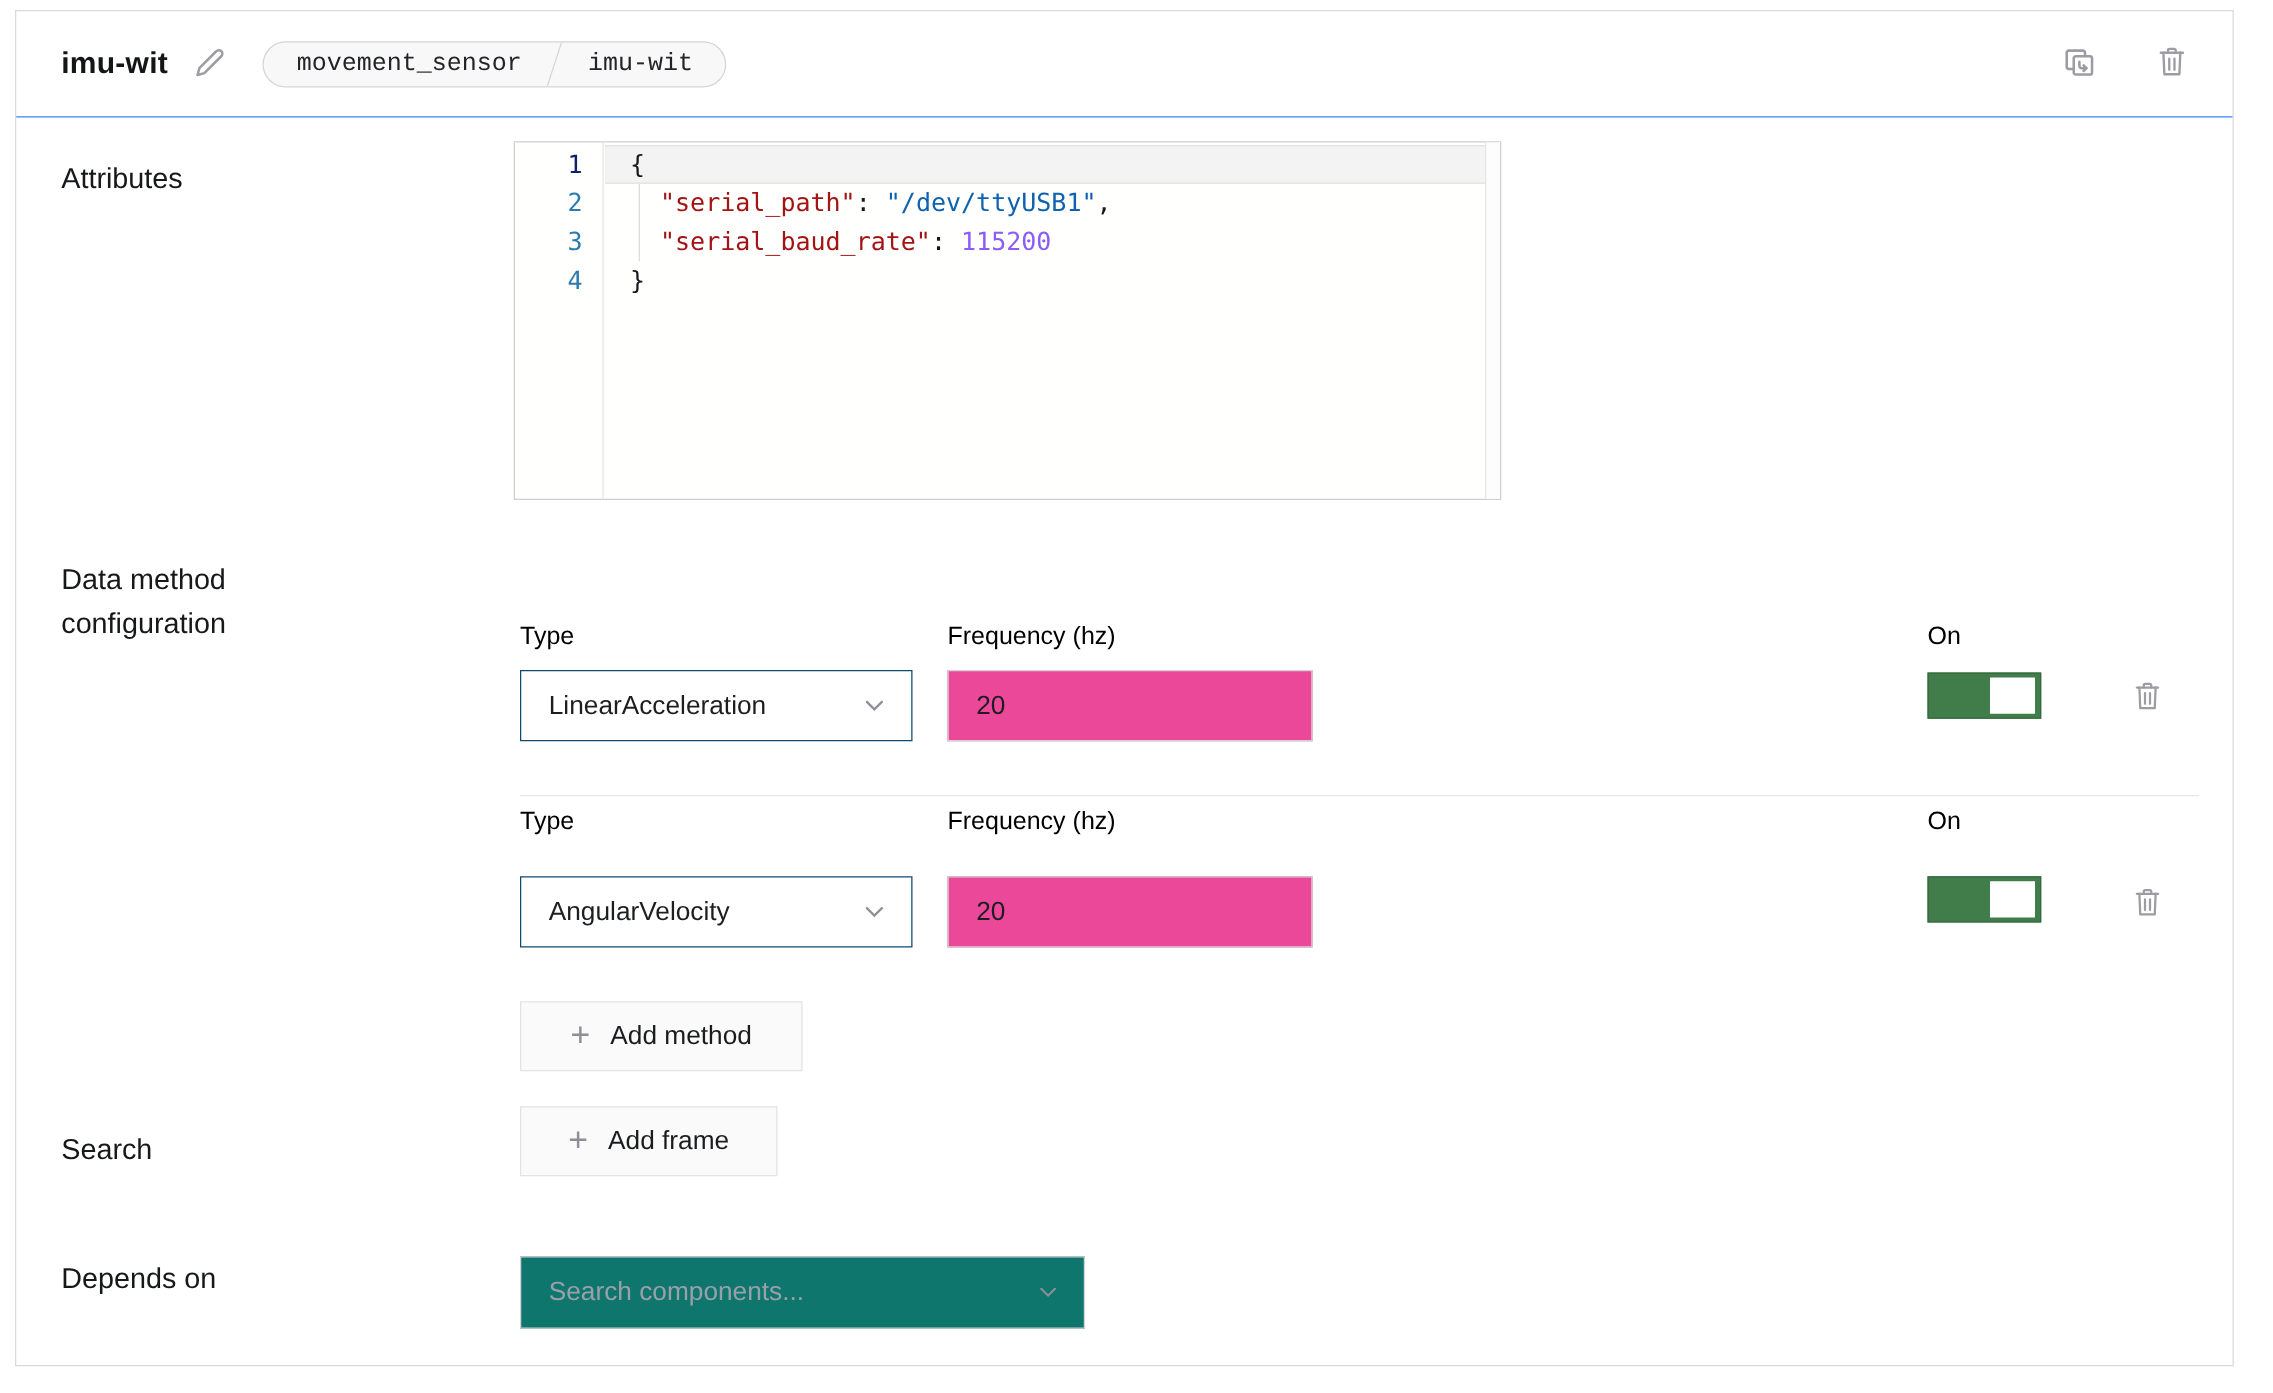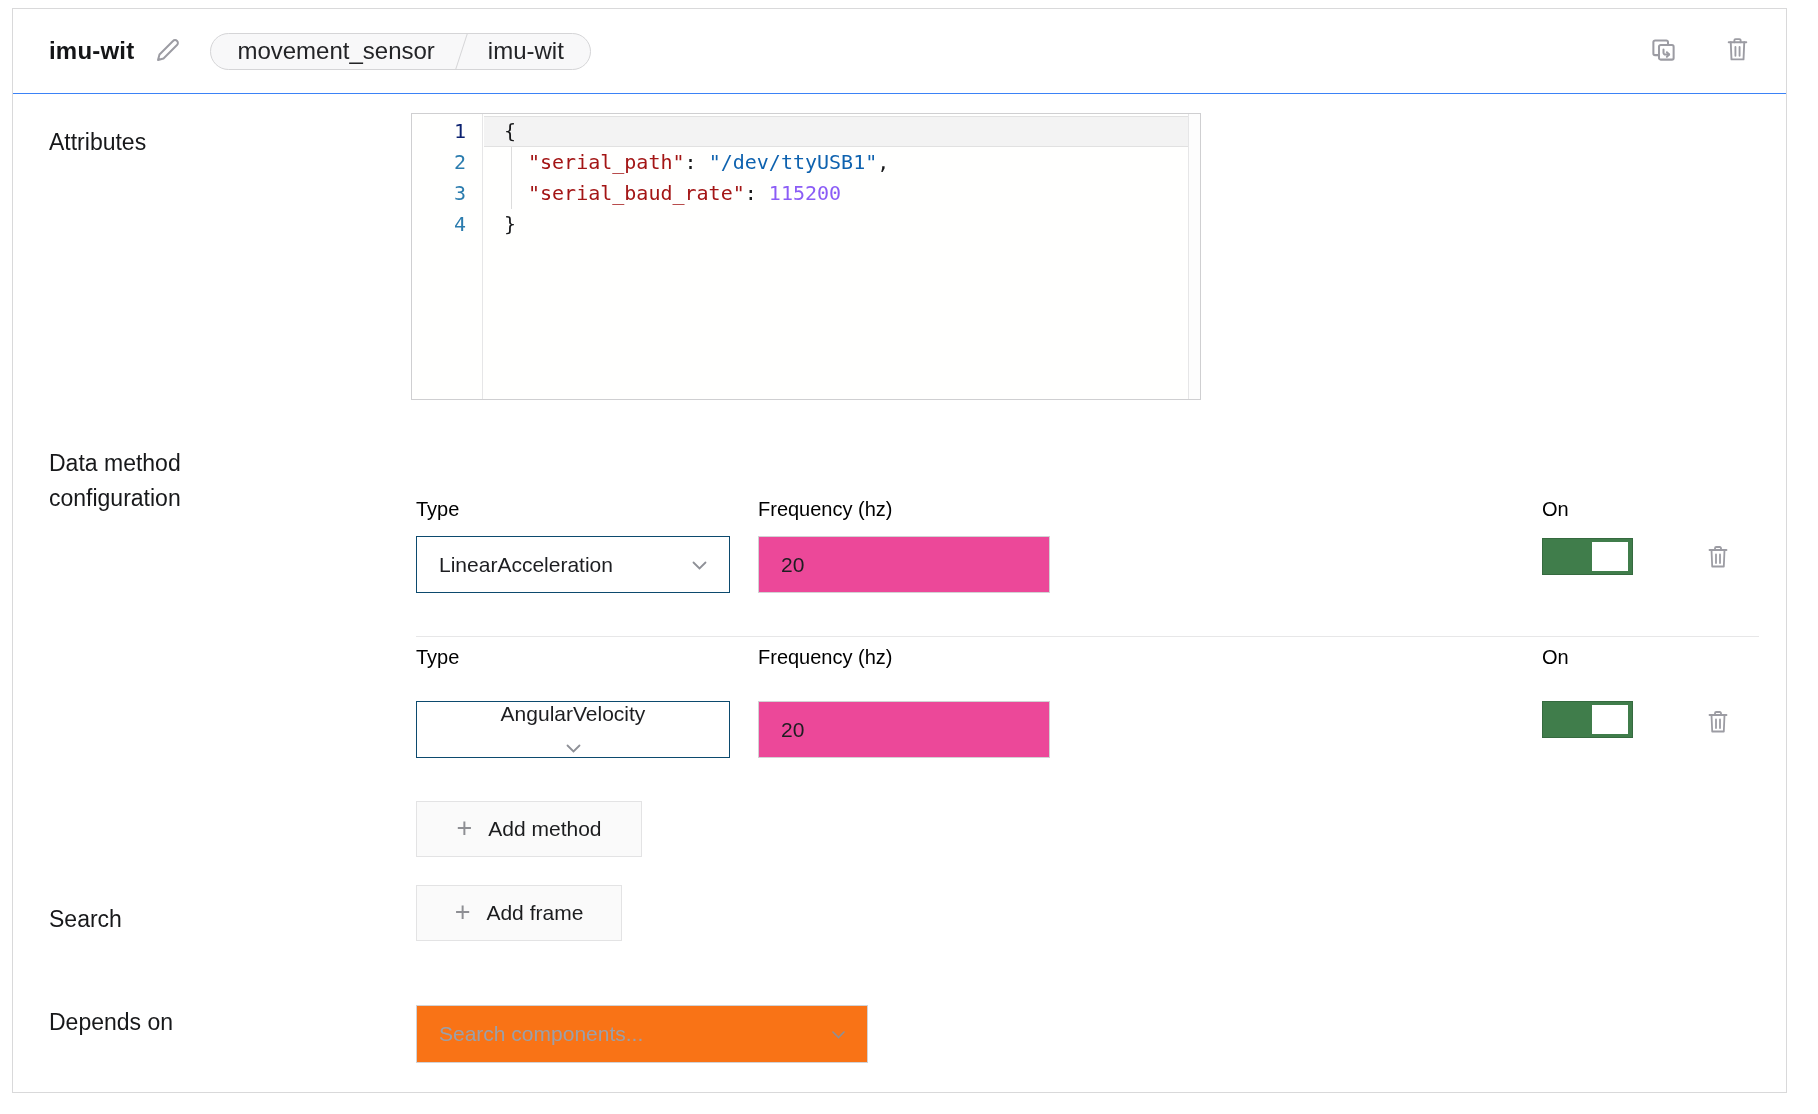--- a/index.html
+++ b/index.html
@@ -15,21 +15,21 @@
     border-bottom: 1px solid #3b82f6;
     display: flex; align-items: center; padding: 0 36px;
   }
   .title { font-size: 24px; font-weight: 700; color: #141517; letter-spacing: .2px; }
   .edit-btn { margin-left: 22px; display: flex; align-items: center; cursor: pointer; background: none; border: none; }
   .crumb {
     margin-left: 30px; height: 37px; display: flex; align-items: center;
     border: 1px solid #d5d5d7; background: #f8f8f9; border-radius: 19px;
     overflow: hidden;
   }
-  .crumb-seg { padding: 0 26px; font-size: 24px; color: #232427; white-space: nowrap; }
+  .crumb-seg { padding: 0 26px; font-size: 20px; color: #232427; white-space: nowrap; font-family: Liberation Mono, monospace; }
   .crumb-div { width: 1px; height: 37px; background: #d5d5d7; transform: skewX(-18deg); }
   .header-actions { margin-left: auto; display: flex; align-items: center; gap: 48px; }
   .icon-btn { background: none; border: none; cursor: pointer; display: flex; align-items: center; }
 
   
   .section-label { position: absolute; font-size: 23px; color: #17181a; }
 
   
   .editor {
     position: absolute; left: 398px; top: 104px; width: 790px; height: 287px;
@@ -80,21 +80,21 @@
 
   .add-btn {
     position: absolute; background: #fafafa; border: 1px solid #e3e3e4;
     display: flex; align-items: center; justify-content: center; gap: 16px;
     font-size: 21px; color: #1b1c1e; cursor: pointer; font-family: "Liberation Sans", sans-serif;
   }
   .plus { color: #8e8f94; font-size: 27px; font-weight: 400; line-height: 1; margin-top: -2px; }
 
   .search-select {
     position: absolute; left: 403px; top: 996px; width: 452px; height: 58px;
-    border: 1px solid #d2d2d4; background: #f97316; display: flex; align-items: center;
+    border: 1px solid #d2d2d4; background: #0f766e; display: flex; align-items: center;
     padding: 0 22px; cursor: pointer;
   }
   .search-select input {
     border: none; outline: none; flex: 1; font-size: 21px;
     font-family: "Liberation Sans", sans-serif; color: #1d1e21; background: transparent;
   }
   .search-select input::placeholder { color: #9aa0ab; opacity: 1; }
 </style>
 </head>
 <body>
@@ -190,21 +190,21 @@
       </svg>
     </span>
   </button>
 
   <div class="row-divider" style="top:627px;"></div>
 
   <div class="field-label" style="left:403px; top:637px;">Type</div>
   <div class="field-label" style="left:745px; top:637px;">Frequency (hz)</div>
   <div class="field-label" style="left:1529px; top:637px;">On</div>
 
-  <div class="select-box" style="left:403px; top:692px; width:314px;flex-direction:column;">
+  <div class="select-box" style="left:403px; top:692px; width:314px;">
     <span class="select-value">AngularVelocity</span>
     <span>
       <svg width="15" height="9" viewBox="0 0 15 9" fill="none" stroke="#8e9097" stroke-width="1.8" stroke-linecap="round">
           <path d="M1.5 1.5l6 6 6-6"></path>
         </svg>
     </span>
   </div>
   <input class="text-input" style="left: 745px; top: 692px; width: 292px;" value="20">
   <div class="toggle" style="left:1529px; top:692px;">
     <div class="knob"></div>

